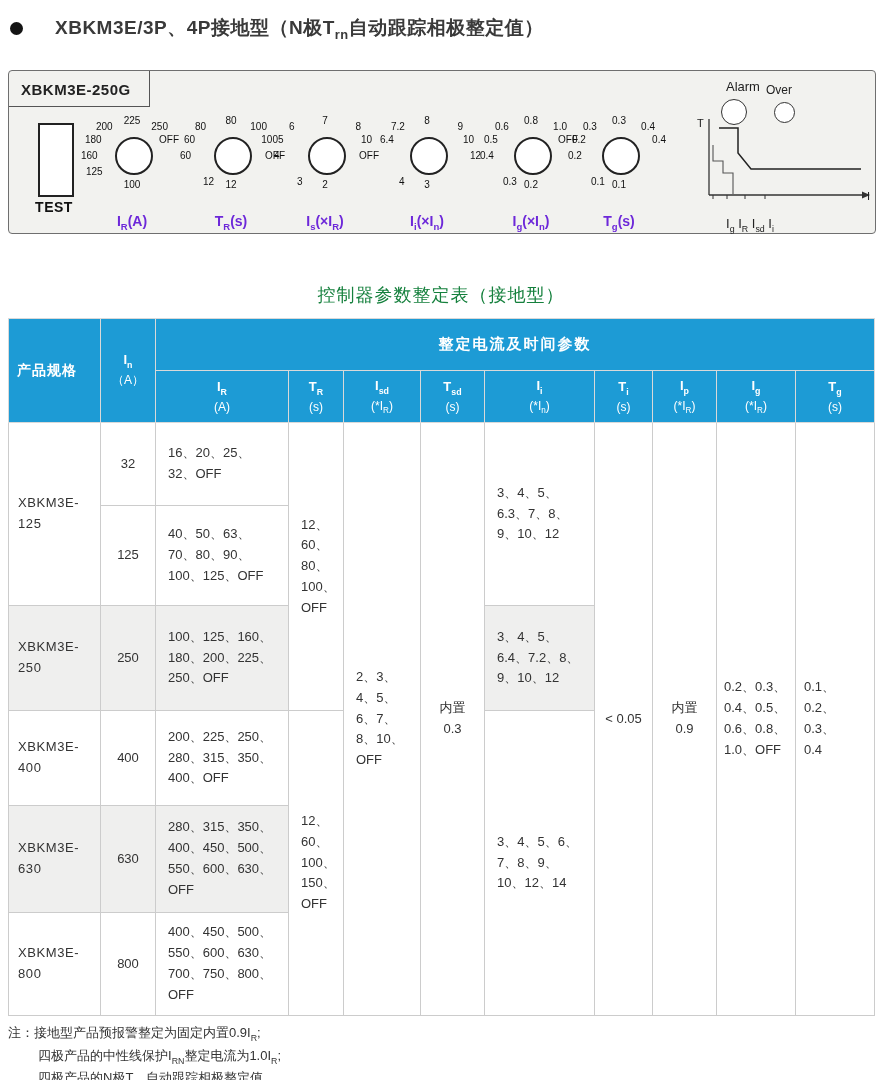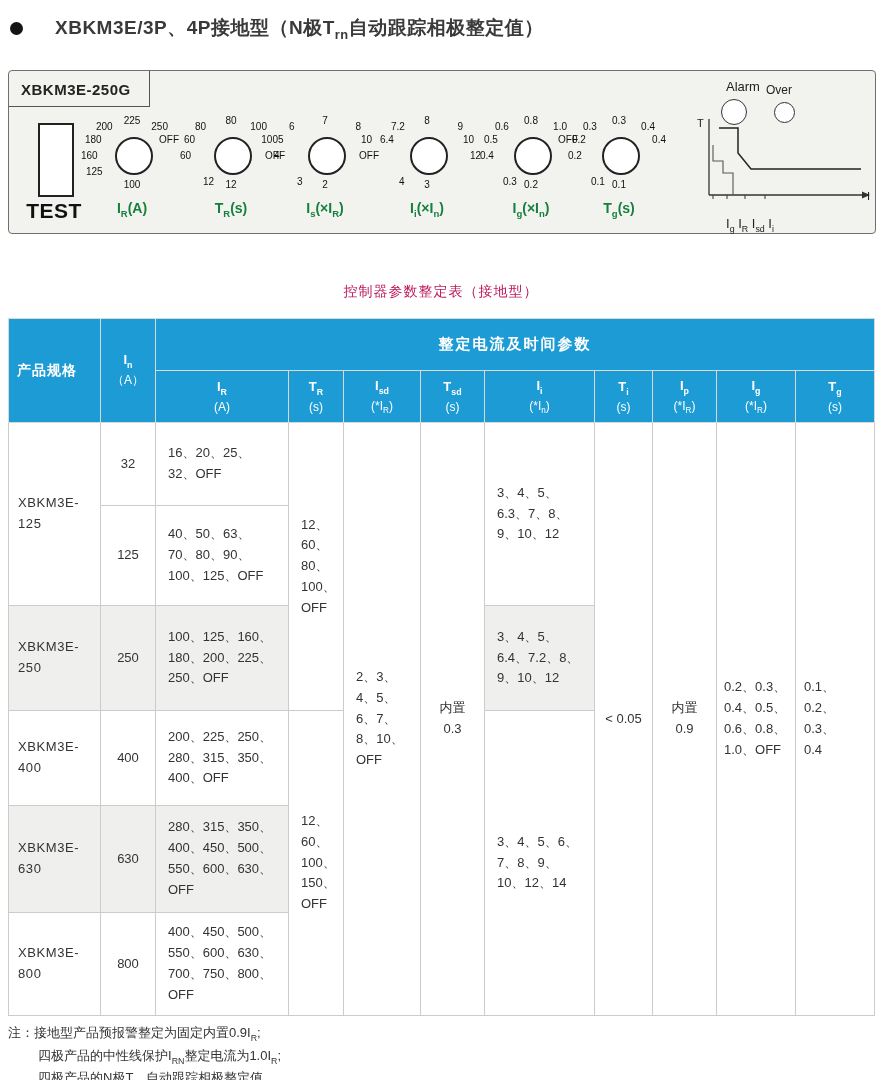--- a/index.html
+++ b/index.html
@@ -12,46 +12,46 @@
   .bullet{width:13px;height:13px;border-radius:50%;background:#141414;flex:0 0 auto;}
   .doc-title{font-size:19px;font-weight:600;color:#3a3a3a;letter-spacing:.5px;}
 
   
   .panel{position:absolute;left:8px;top:70px;width:866px;height:162px;background:#f2f2ef;
          border:1px solid #6f6f6f;border-radius:4px;}
   .model-label{position:absolute;left:0;top:0;padding:10px 18px 8px 12px;font-size:15px;font-weight:bold;
          color:#222;border-right:1px solid #555;border-bottom:1px solid #555;letter-spacing:.5px;}
   .test-btn{position:absolute;left:29px;top:52px;width:32px;height:70px;background:#fff;border:2px solid #222;}
   .test-label{position:absolute;left:17px;top:128px;width:56px;text-align:center;font-weight:bold;
-         font-size:21px;color:#111;letter-spacing:.5px;}
+         font-size:14px;color:#111;letter-spacing:.5px;}
 
   .dial{position:absolute;top:46px;width:96px;height:110px;}
   .dial-circle{position:absolute;left:31px;top:20px;width:34px;height:34px;border-radius:50%;
          background:#fff;border:2px solid #222;}
   .dial-label{position:absolute;font-size:10px;color:#111;white-space:nowrap;}
   .p-tl{left:12px;top:4px;}  .p-t{left:50%;top:-2px;transform:translateX(-50%);}  .p-tr{right:12px;top:4px;}
   .p-lu{left:1px;top:17px;}  .p-ru{right:1px;top:17px;}
   .p-lm{left:-3px;top:33px;} .p-rm{right:-6px;top:33px;}
   .p-lb{left:2px;top:49px;}  .p-bl{left:20px;top:59px;} .p-b{left:50%;top:62px;transform:translateX(-50%);}
-  .dial-caption{position:absolute;left:0;top:83px;width:100%;text-align:center;font-size:14px;
-         font-weight:bold;color:#15803d;}
+  .dial-caption{position:absolute;left:0;top:96px;width:100%;text-align:center;font-size:14px;
+         font-weight:bold;color:#6d28d9;}
 
   .alarm-label{position:absolute;left:700px;top:8px;font-size:13px;color:#222;margin-left:17px;}
   .over-label{position:absolute;left:757px;top:12px;font-size:12px;color:#222;}
   .lamp{position:absolute;border-radius:50%;background:#fff;border:1.5px solid #333;}
   .lamp-alarm{left:712px;top:28px;width:24px;height:24px;}
   .lamp-over{left:765px;top:31px;width:19px;height:19px;}
 
   .curve{position:absolute;left:686px;top:40px;width:182px;height:116px;}
   .curve text{font-size:11px;fill:#222;font-family:inherit;}
   .curve-ticks{position:absolute;left:700px;top:145px;font-size:13px;color:#222;white-space:nowrap;margin-left:17px;}
 
   
-  .table-caption{position:absolute;left:0;top:283px;width:882px;text-align:center;font-size:14px;
-         color:#be185d;letter-spacing:1px;}
+  .table-caption{position:absolute;left:0;top:283px;width:882px;text-align:center;font-size:18px;
+         color:#15803d;letter-spacing:1px;}
   table.params{position:absolute;left:8px;top:318px;width:866px;border-collapse:collapse;table-layout:fixed;}
   .params th,.params td{border:1px solid #ccc;vertical-align:middle;}
   .params thead th{background:#1d9bd5;color:#fff;border-color:#d9d9d9;}
   .params thead tr.h1{height:52px;} .params thead tr.h2{height:52px;}
   .h-product{text-align:left;padding-left:8px;font-size:14px;font-weight:bold;letter-spacing:1px;margin-top:40px;}
   .h-in{font-weight:bold;margin-top:44px;}
   .sym{font-size:13px;font-weight:bold;}
   .unit{font-size:12px;font-weight:normal;margin-top:3px;}
   .h-group{font-size:15px;font-weight:bold;letter-spacing:2px;}
   .params tbody td{font-size:13px;color:#333;line-height:1.6;}

